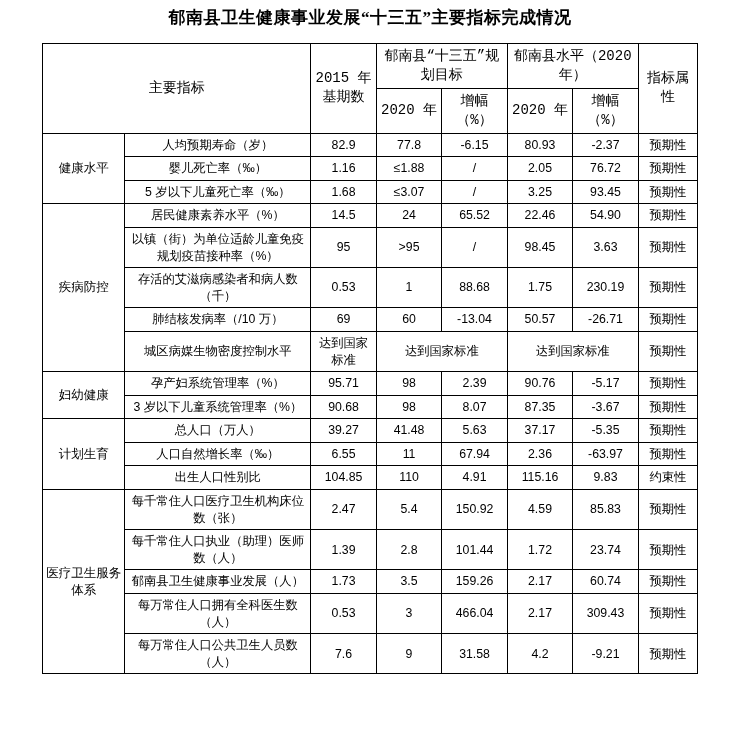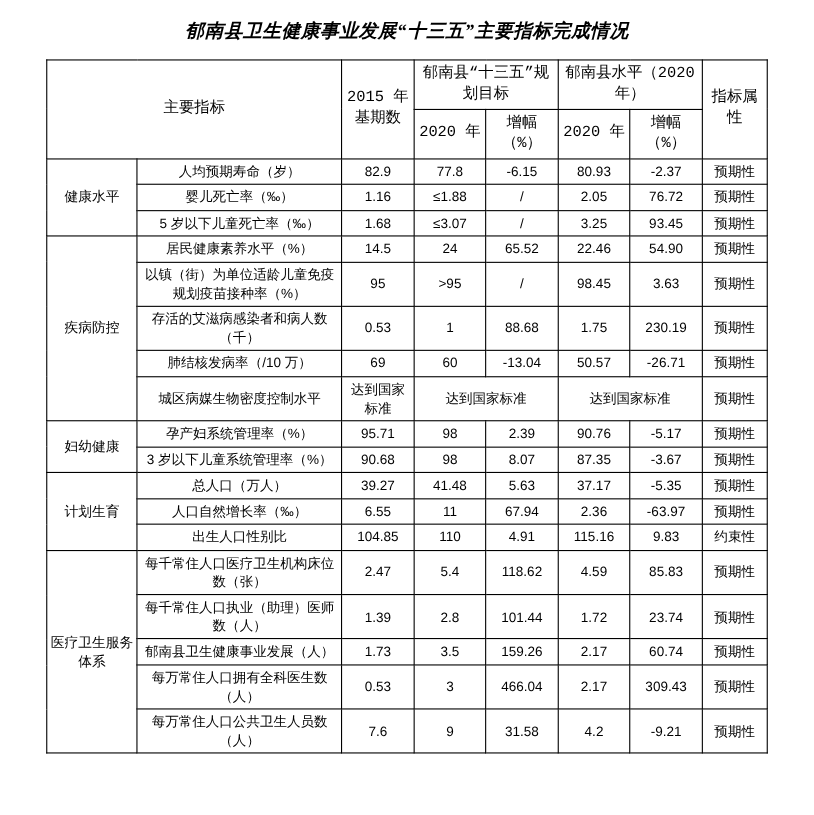--- a/index.html
+++ b/index.html
@@ -17,24 +17,23 @@
     width: 740px;
     height: 741px;
     position: relative;
     box-sizing: border-box;
   }
   .doc-title {
     text-align: center;
     font-size: 17px;
     font-weight: bold;
     letter-spacing: 0.5px;
-    padding-top: 17px;
+    padding-top: 6px;
     padding-bottom: 14px;
     font-family: "Liberation Serif", serif;
-    font-style: italic;
   }
   table.main {
     border-collapse: collapse;
     margin: 0 auto;
     width: 656px;
     table-layout: fixed;
     font-size: 12.3px;
   }
   table.main td, table.main th {
     border: 1px solid #000000;
@@ -225,21 +224,21 @@
         <td class="num">115.16</td>
         <td class="num">9.83</td>
         <td class="attr">约束性</td>
       </tr>
 
       <tr>
         <td class="cat" rowspan="5">医疗卫生服务体系</td>
         <td class="ind">每千常住人口医疗卫生机构床位数（张）</td>
         <td class="num">2.47</td>
         <td class="num">5.4</td>
-        <td class="num">118.62</td>
+        <td class="num">150.92</td>
         <td class="num">4.59</td>
         <td class="num">85.83</td>
         <td class="attr">预期性</td>
       </tr>
       <tr>
         <td class="ind">每千常住人口执业（助理）医师数（人）</td>
         <td class="num">1.39</td>
         <td class="num">2.8</td>
         <td class="num">101.44</td>
         <td class="num">1.72</td>

